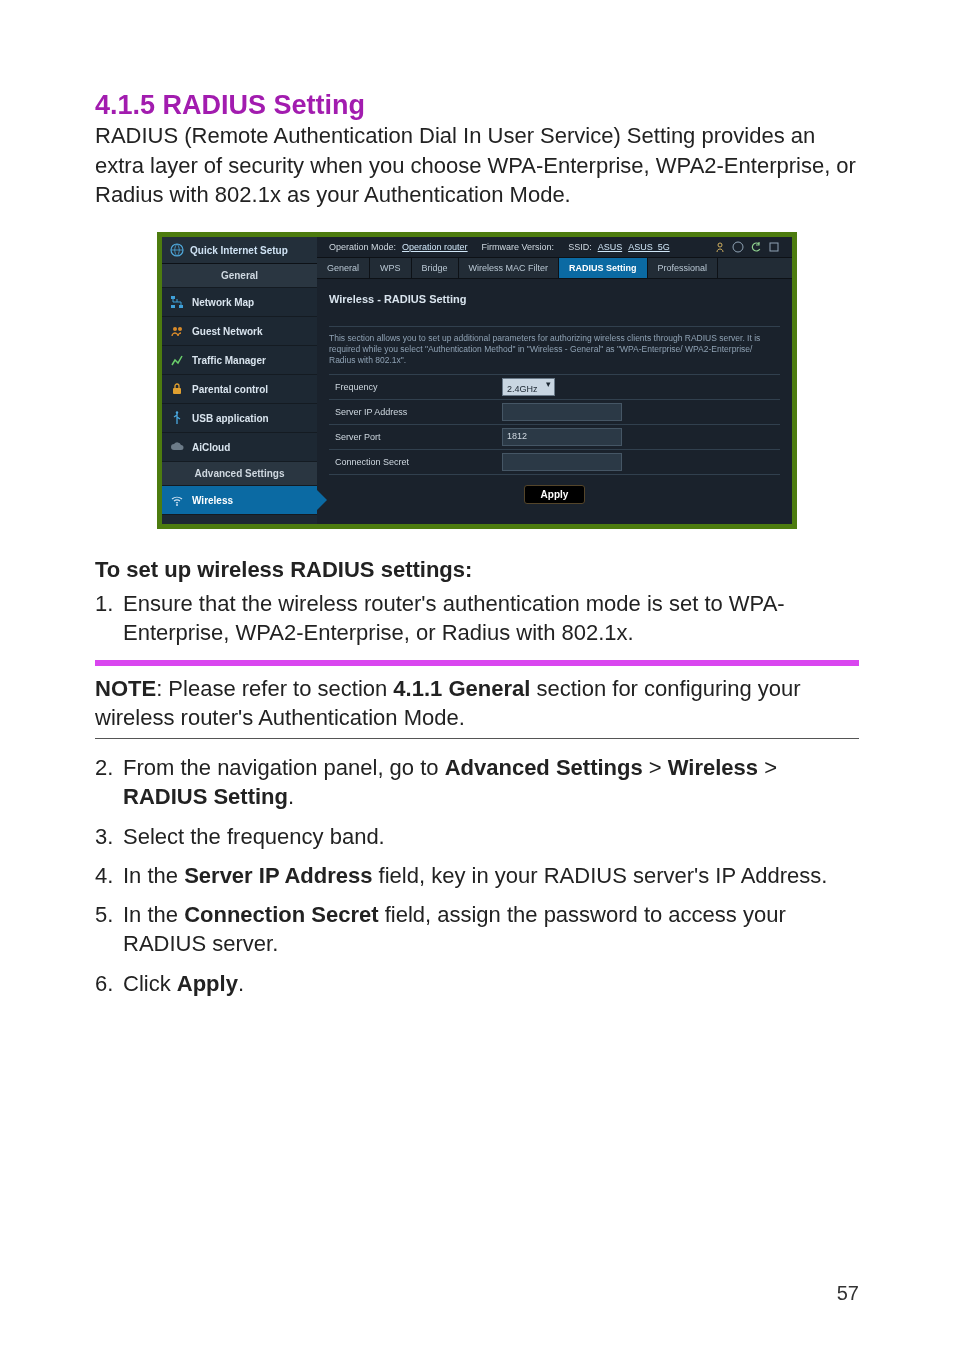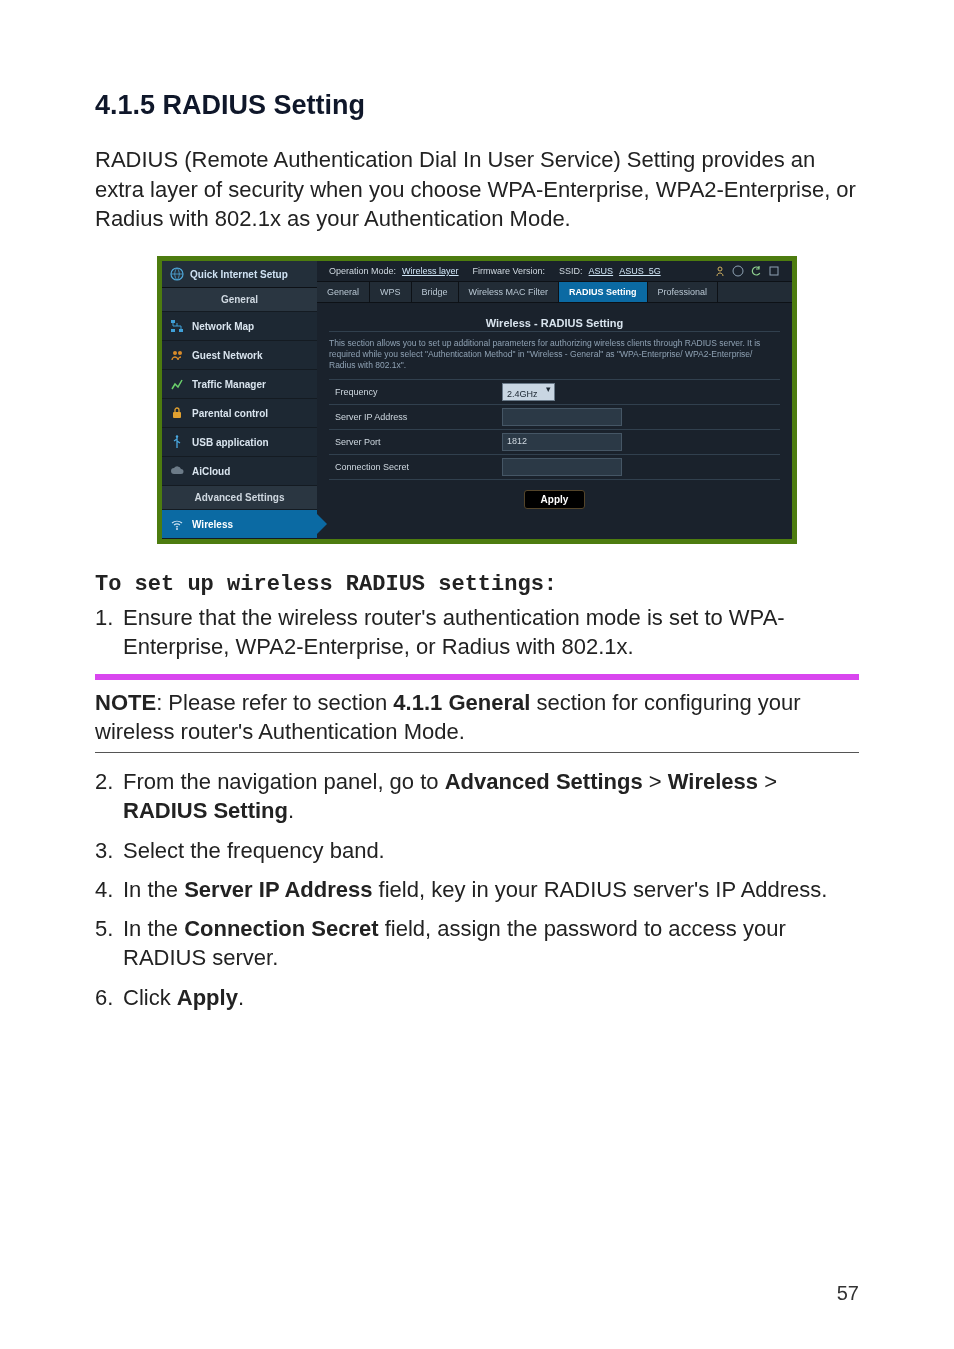--- a/index.html
+++ b/index.html
@@ -10,24 +10,24 @@
     color: #222;
   }
   .page {
     width: 954px;
     min-height: 1349px;
     box-sizing: border-box;
     padding: 90px 95px 60px 95px;
     position: relative;
   }
   h3.section-title {
-    color: #0f172a;
+    color: #a21caf;
     font-size: 27px;
     font-weight: 700;
-    margin: 0 0 24px 0;
+    margin: 0 0 0 0;
   }
   p.lead {
     font-size: 22px;
     line-height: 1.35;
     margin: 0 0 20px 0;
     color: #222;
   }
   .screenshot {
     width: 630px;
     margin: 22px auto 28px auto;
@@ -123,23 +123,22 @@
     color: #fff;
     font-weight: 700;
   }
   .ss-content {
     padding: 10px 12px 14px 12px;
   }
   .ss-panel-title {
     color: #d9e4ee;
     font-weight: 700;
     font-size: 11px;
-    padding: 4px 0 2px 0;
+    padding: 4px 0 21px 0;
     border-bottom: 1px solid #31404e;
-    text-align: center;
   }
   .ss-desc {
     font-size: 8.5px;
     color: #8fa2b4;
     padding: 6px 0 8px 0;
     line-height: 1.3;
     border-bottom: 1px solid #31404e;
   }
   .ss-row {
     display: flex;
@@ -193,21 +192,20 @@
     border: 1px solid #54452a;
     border-radius: 3px;
     padding: 3px 16px;
     font-size: 10px;
     font-weight: 700;
   }
   h4.sub {
     font-size: 22px;
     font-weight: 700;
     margin: 18px 0 6px 0;
-    font-family: Liberation Mono, monospace;
   }
   .steps {
     font-size: 22px;
     line-height: 1.33;
     color: #222;
   }
   .steps .num {
     display: flex;
     margin: 4px 0 10px 0;
   }
@@ -324,21 +322,21 @@
               <circle cx="7" cy="12" r="1" fill="#cfe2f3"></circle>
             </svg>
           </span>
         <span>Wireless</span>
       </div>
     </div>
 
     <div class="ss-main">
       <div class="ss-top">
         <span>Operation Mode:</span>
-        <span class="u">Wireless layer</span>
+        <span class="u">Operation router</span>
         <span style="margin-left:8px;">Firmware Version:</span>
         <span style="margin-left:8px;">SSID:</span>
         <span class="u">ASUS</span>
         <span class="u">ASUS_5G</span>
         <div class="ss-top-icons">
           <span>
               <svg viewBox="0 0 12 12">
                 <circle cx="6" cy="4" r="2" fill="none" stroke="#d0b060" stroke-width="1"></circle>
                 <path d="M3 11c0-2 1.5-3 3-3s3 1 3 3" stroke="#d0b060" stroke-width="1" fill="none"></path>
               </svg>

